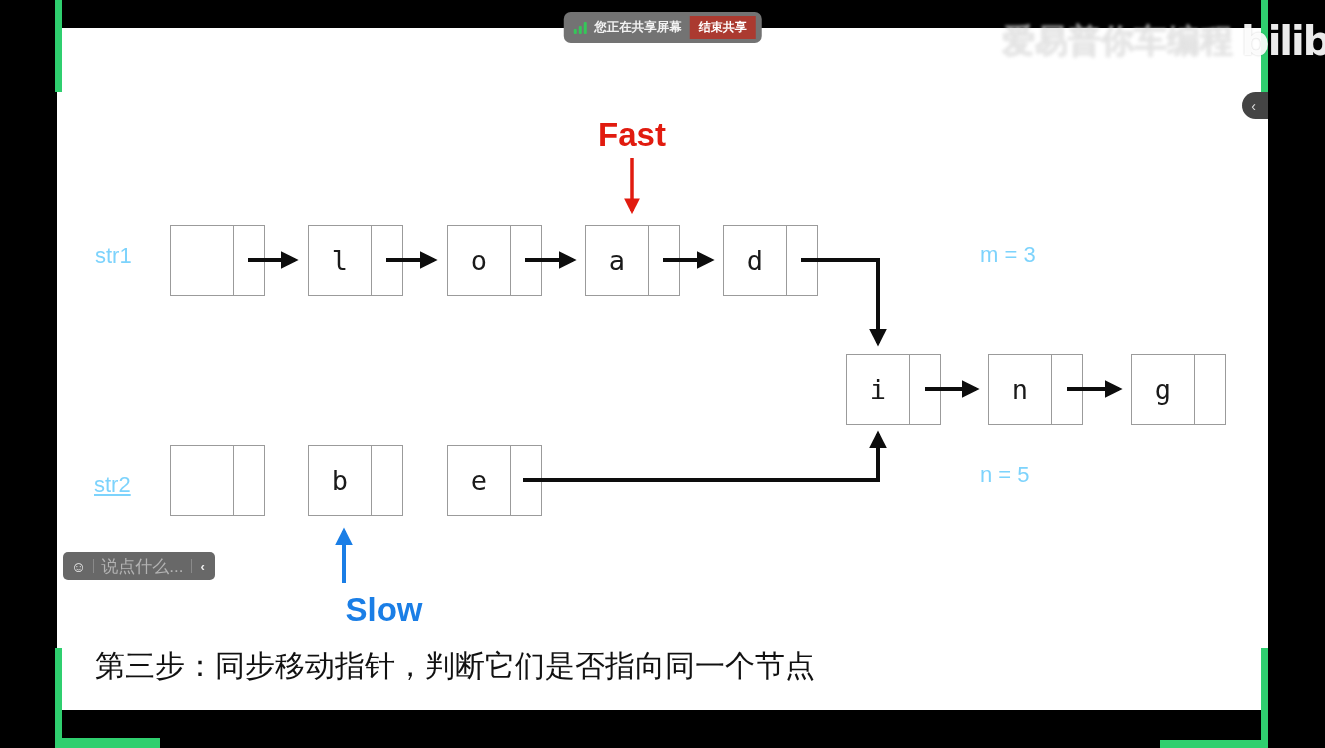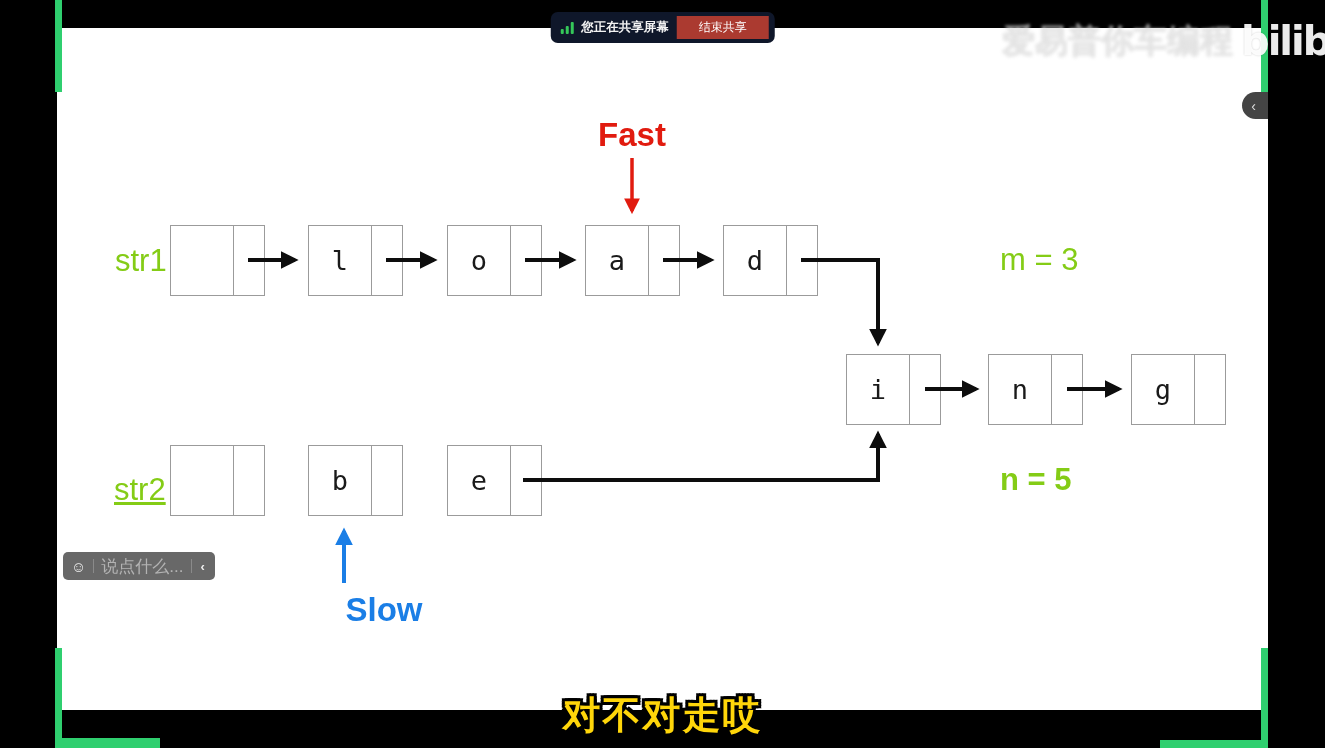--- a/index.html
+++ b/index.html
@@ -16,36 +16,36 @@
   #g-br-v{left:1261px;top:648px;width:7px;height:98px;}
   #g-br-h{left:1160px;top:740px;width:108px;height:8px;}
 
   
   .node{position:absolute;width:95px;height:71px;background:#fff;border:1.3px solid #9b9b9b;
         box-sizing:border-box;display:flex;z-index:3;}
   .cell-main{width:62px;display:flex;align-items:center;justify-content:center;
              font-family:"DejaVu Sans Mono",monospace;font-size:27px;color:#1a1a1a;}
   .cell-ptr{flex:1;border-left:1.3px solid #9b9b9b;}
 
-  .dlabel{position:absolute;font-size:31px;color:#84cc16;z-index:3;margin-left:20px;}
+  .dlabel{position:absolute;font-size:22px;color:#7dd3fc;z-index:3;}
   .ptr-label{position:absolute;transform:translateX(-50%);font-size:33px;font-weight:bold;z-index:4;}
   #fast-label{color:#e11b0f;}
   #slow-label{color:#1a7ee6;margin-left:40px;}
 
   #arrows{position:absolute;left:0;top:0;width:1325px;height:748px;z-index:4;pointer-events:none;}
 
   
   #share-bar{position:absolute;left:50%;top:12px;transform:translateX(-50%);
-             background:#0f172a;border-radius:7px;display:flex;align-items:center;
+             background:#737373;border-radius:7px;display:flex;align-items:center;
              gap:8px;padding:4px 6px 4px 10px;z-index:10;}
   #signal-icon{display:flex;align-items:flex-end;gap:2px;height:12px;}
   #signal-icon i{display:block;width:3px;background:#35c759;border-radius:1px;}
   #share-status{color:#f2f2f2;font-size:12.5px;font-weight:600;white-space:nowrap;}
-  #stop-share{background:#ab3a30;color:#fff;font-size:12px;font-weight:400;border:none;
-              border-radius:0;padding:3px 22px;white-space:nowrap;cursor:pointer;}
+  #stop-share{background:#ab3a30;color:#fff;font-size:12px;font-weight:700;border:none;
+              border-radius:0;padding:3px 9px;white-space:nowrap;cursor:pointer;}
 
   
   #watermark{position:absolute;left:1002px;top:18px;display:flex;align-items:center;gap:8px;
              z-index:11;white-space:nowrap;}
   #watermark-channel{font-size:33px;font-weight:700;color:rgba(255,255,255,0.55);
                      filter:blur(1.6px);text-shadow:0 0 2px rgba(0,0,0,0.25);}
   #watermark-logo{font-size:40px;font-weight:800;letter-spacing:-2px;
                   color:rgba(255,255,255,0.92);font-family:"DejaVu Sans",sans-serif;
                   text-shadow:0 0 2px rgba(0,0,0,0.2);}
 
@@ -106,21 +106,21 @@
       <path d="M925,389 H976" marker-end="url(#mB)"></path>
       <path d="M1067,389 H1119" marker-end="url(#mB)"></path>
     </g>
     <path d="M632,158 V211" stroke="#e11b0f" stroke-width="3.5" fill="none" marker-end="url(#mR)"></path>
     <path d="M344,583 V531" stroke="#1a7ee6" stroke-width="4" fill="none" marker-end="url(#mBl)"></path>
   </svg>
 
   <div class="dlabel" style="left:95px;top:243px;">str1</div>
   <div class="dlabel" style="left:94px;top:472px;text-decoration:underline;">str2</div>
   <div class="dlabel" style="left:980px;top:242px;">m = 3</div>
-  <div class="dlabel" style="left:980px;top:462px;font-weight:bold;">n = 5</div>
+  <div class="dlabel" style="left:980px;top:462px;">n = 5</div>
 
   <div class="ptr-label" id="fast-label" style="left:632px;top:116px;">Fast</div>
   <div class="ptr-label" id="slow-label" style="left:344px;top:591px;">Slow</div>
 
   <div class="node" style="left:170px;top:225px;">
     <div class="cell-main"></div>
       <div class="cell-ptr"></div>
   </div>
   <div class="node" style="left:308px;top:225px;">
     <div class="cell-main">l</div>
@@ -185,15 +185,15 @@
   </div>
 
   <div id="chat-pill">
     <span id="chat-emoji">☺</span>
     <span class="chat-div"></span>
     <span id="chat-input">说点什么...</span>
     <span class="chat-div"></span>
     <span id="chat-collapse">‹</span>
   </div>
 
-  <div id="subtitle">对不对走哎</div>
+  <div id="caption">第三步：同步移动指针，判断它们是否指向同一个节点</div>
 
 </div>
 
 </body></html>

